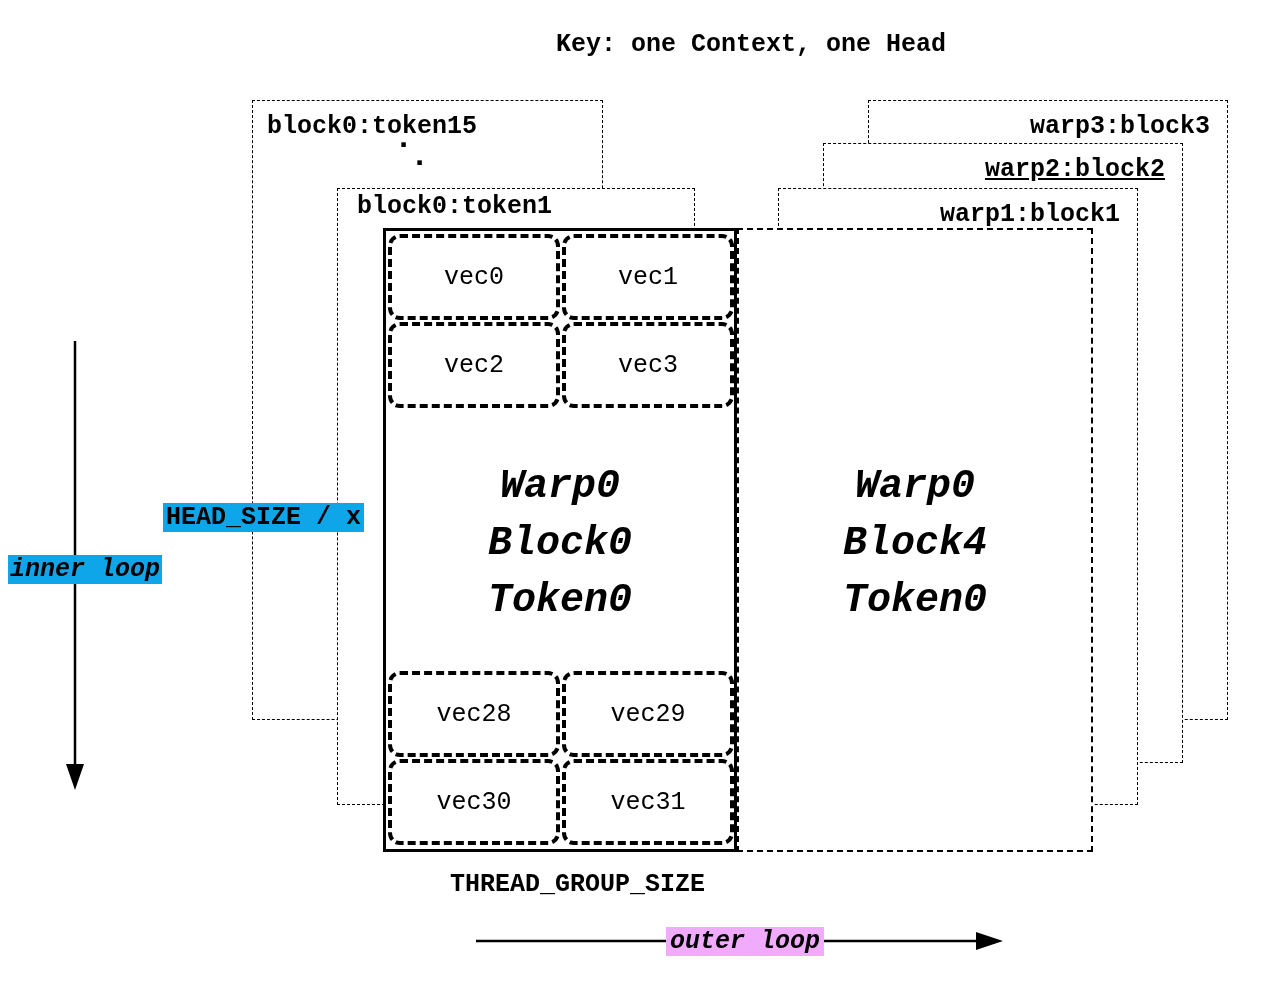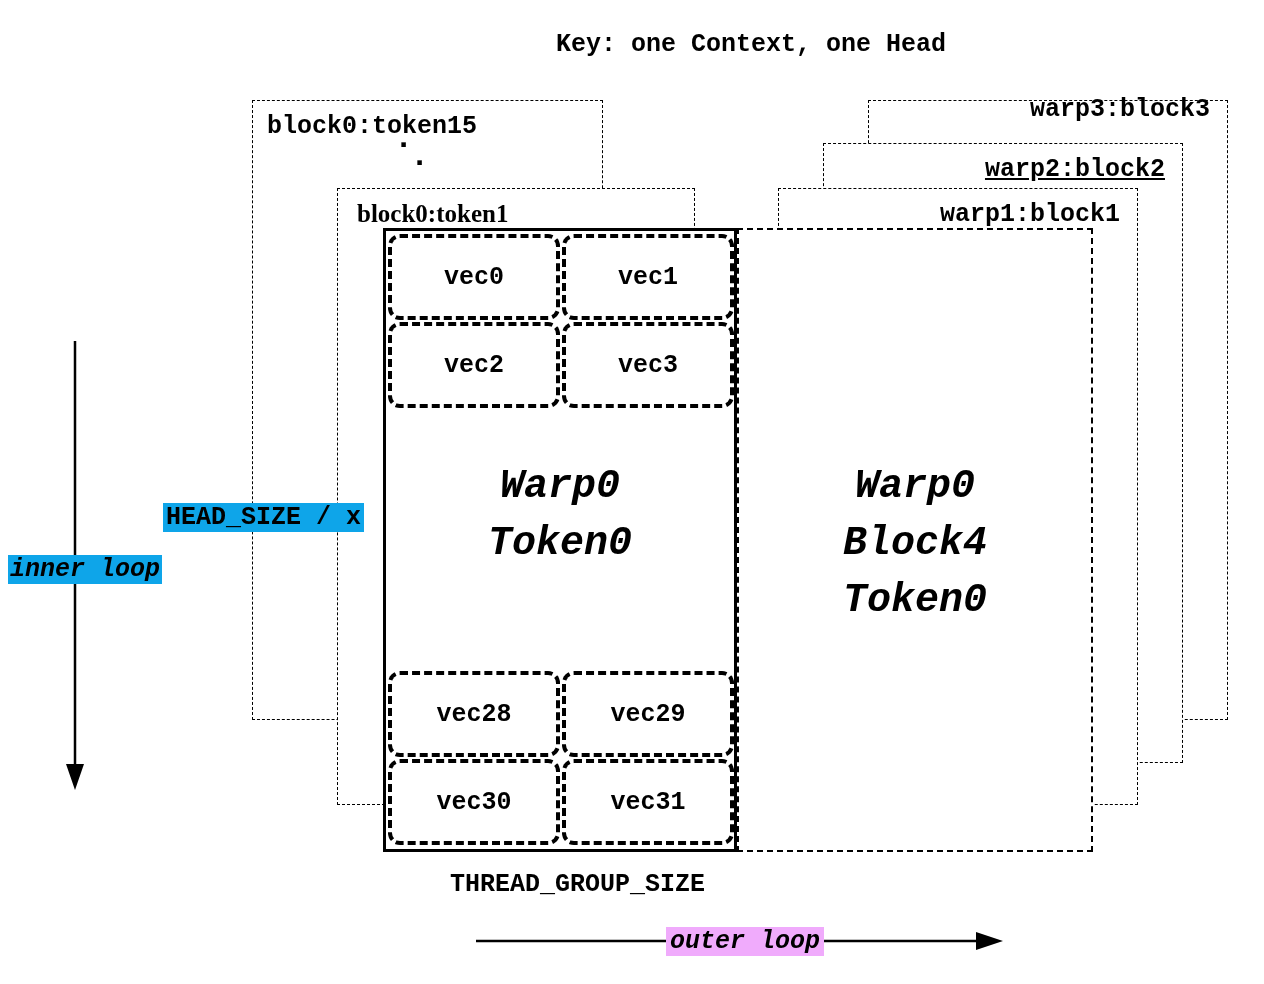--- a/index.html
+++ b/index.html
@@ -22,42 +22,42 @@
   .rect-w1 { left:778px; top:188px; width:360px; height:617px; }
   
   .box { position:absolute; background:#ffffff; }
   .right-box { left:737px; top:228px; width:356px; height:624px; border:2px dashed #000; }
   .main-box  { left:383px; top:228px; width:354px; height:624px; border:3px solid #000; }
   
   .vec {
     position:absolute; width:172px; height:86px;
     border:4px dashed #000; border-radius:12px; background:#ffffff;
     display:flex; align-items:center; justify-content:center;
-    font-size:25px; font-weight:bold;
+    font-size:25px; font-weight:normal;
   }
   .vec0  { left:388px; top:234px; }
   .vec1  { left:562px; top:234px; }
   .vec2  { left:388px; top:322px; }
   .vec3  { left:562px; top:322px; }
   .vec28 { left:388px; top:671px; }
   .vec29 { left:562px; top:671px; }
   .vec30 { left:388px; top:759px; }
   .vec31 { left:562px; top:759px; }
   
   .center-label {
     position:absolute; text-align:center;
     font-size:40px; font-weight:bold; font-style:italic; line-height:57px;
   }
   .main-center  { left:383px; top:458px; width:354px; }
   .right-center { left:737px; top:458px; width:356px; }
   
   .lbl { position:absolute; font-size:25px; font-weight:bold; white-space:pre; }
   .lbl-a  { left:267px; top:112px; }
-  .lbl-b  { left:357px; top:200px;font-family:Liberation Serif, serif; }
-  .lbl-w3 { right:54px;  top:95px; }
+  .lbl-b  { left:357px; top:192px; }
+  .lbl-w3 { right:54px;  top:112px; }
   .lbl-w2 { right:99px;  top:155px;text-decoration:underline; }
   .lbl-w1 { right:144px; top:200px; }
   .lbl-headsize { left:163px; top:503px; background:#0ea5e9; padding:0 3px; }
   .lbl-tgs      { left:430px; top:870px;margin-left:20px; }
   .lbl-inner { left:8px;   top:555px; background:#0ea5e9; font-style:italic; padding:0 2px; }
   .lbl-outer { left:666px; top:927px; background:#f0abfc; font-style:italic; padding:0 4px; }
   .dot { position:absolute; font-size:32px; font-weight:bold; line-height:18px; }
   .dot1 { left:394px; top:136px; }
   .dot2 { left:410px; top:154px; }
   svg.arrow { position:absolute; }
@@ -75,20 +75,21 @@
   <div class="layer rect-b"></div>
   <div class="layer rect-w3"></div>
   <div class="layer rect-w2"></div>
   <div class="layer rect-w1"></div>
 
   <div class="box right-box"></div>
   <div class="box main-box"></div>
 
   <div class="center-label main-center">
     <div>Warp0</div>
+    <div>Block0</div>
     <div>Token0</div>
   </div>
   <div class="center-label right-center">
     <div>Warp0</div>
     <div>Block4</div>
     <div>Token0</div>
   </div>
 
   <div class="vec vec0">vec0</div>
   <div class="vec vec1">vec1</div>

